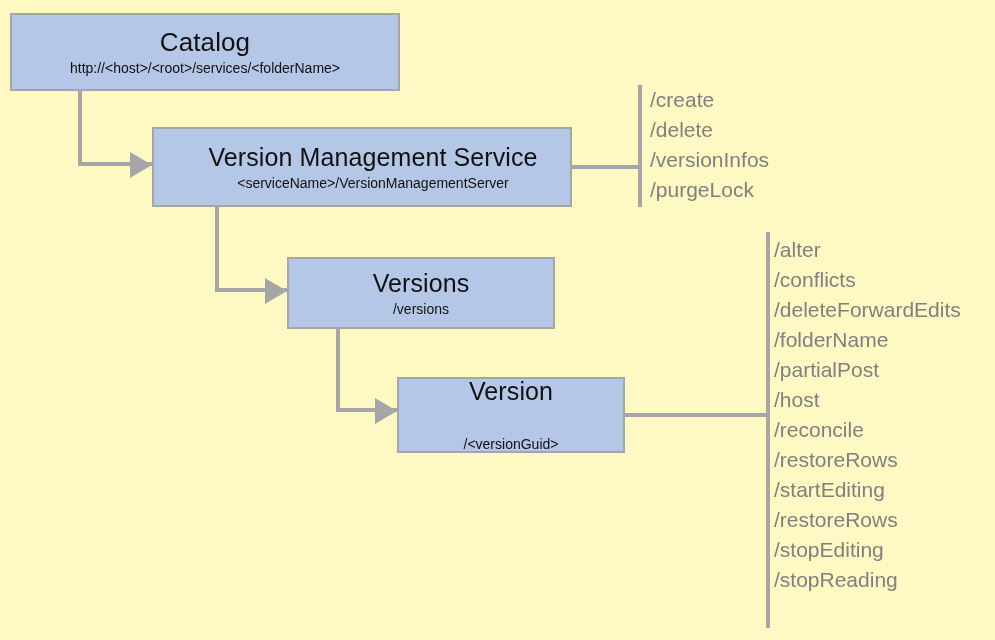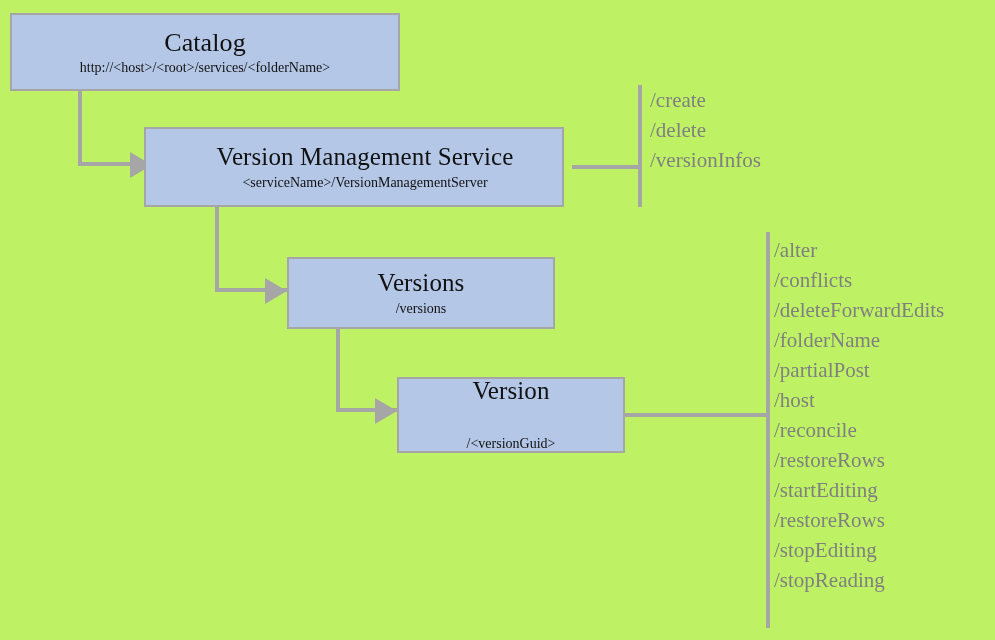--- a/index.html
+++ b/index.html
@@ -4,23 +4,23 @@
 <style>
   html, body {
     margin: 0;
     padding: 0;
     background: #ffffff;
   }
   #canvas {
     position: relative;
     width: 995px;
     height: 640px;
-    background: #bef264;
+    background: #fef9c3;
     overflow: hidden;
-    font-family: Liberation Serif, serif;
+    font-family: Liberation Sans, sans-serif;
   }
 
   
   .node {
     position: absolute;
     box-sizing: border-box;
     background: #b4c7e7;
     border: 2px solid #a6a6a6;
     display: flex;
     flex-direction: column;
@@ -40,21 +40,21 @@
     line-height: 1.15;
     font-weight: 400;
     margin-top: 4px;
     white-space: nowrap;
   }
 
   #node-catalog  { left: 10px;  top: 13px;  width: 390px; height: 78px; }
   #node-catalog .title { font-size: 26px; }
   #node-catalog .subtitle { font-size: 14px; margin-top: 3px; }
 
-  #node-vms      { left: 144px; top: 127px; width: 420px; height: 80px; padding-left: 22px; }
+  #node-vms      { left: 152px; top: 127px; width: 420px; height: 80px; padding-left: 22px; }
   #node-vms .title { font-size: 25px; }
 
   #node-versions { left: 287px; top: 257px; width: 268px; height: 72px; }
   #node-versions .title { font-size: 25px; }
 
   #node-version  { left: 397px; top: 377px; width: 228px; height: 76px; gap: 27px; }
   #node-version .title { font-size: 25px; }
 
   
   .seg {
@@ -148,20 +148,21 @@
 
   <div class="node" id="node-version">
     <div class="title">Version</div>
     <div class="subtitle">/&lt;versionGuid&gt;</div>
   </div>
 
   <div class="oplist" id="oplist-service">
       <span class="op">/create</span>
       <span class="op">/delete</span>
       <span class="op">/versionInfos</span>
+      <span class="op">/purgeLock</span>
     </div>
   <div class="oplist" id="oplist-version">
       <span class="op">/alter</span>
       <span class="op">/conflicts</span>
       <span class="op">/deleteForwardEdits</span>
       <span class="op">/folderName</span>
       <span class="op">/partialPost</span>
       <span class="op">/host</span>
       <span class="op">/reconcile</span>
       <span class="op">/restoreRows</span>

